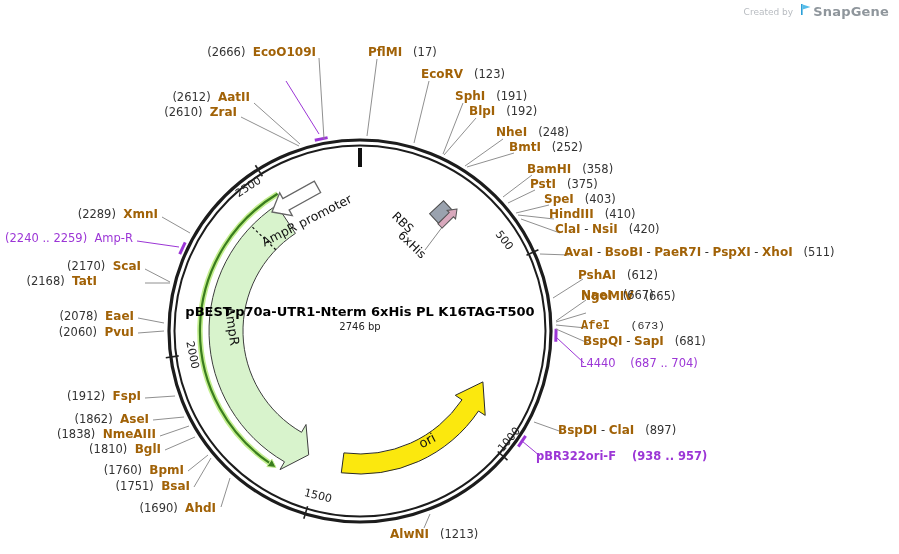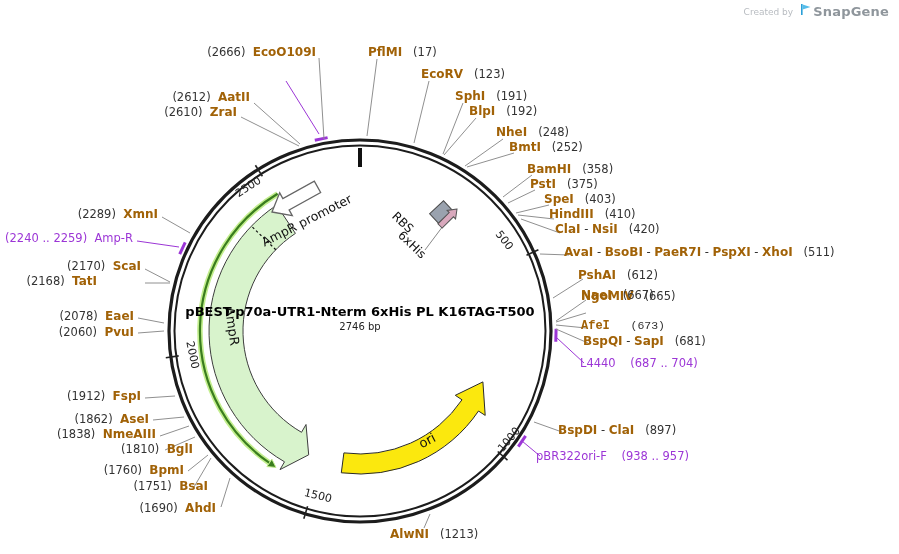--- a/index.html
+++ b/index.html
@@ -145,39 +145,39 @@
       <div class="lbl" style="top: 105px; right: 662px;"><span class="seg-n">(2610)  </span><span class="seg-b">ZraI</span></div>
       <div class="lbl" style="top: 207px; right: 741px;"><span class="seg-n">(2289)  </span><span class="seg-b">XmnI</span></div>
       <div class="lbl" style="top: 231px; right: 766px;"><span class="seg-p">(2240 .. 2259)  </span><span class="seg-p">Amp-R</span></div>
       <div class="lbl" style="top: 259px; right: 758px;"><span class="seg-n">(2170)  </span><span class="seg-b">ScaI</span></div>
       <div class="lbl" style="top: 274px; right: 802px;"><span class="seg-n">(2168)  </span><span class="seg-b">TatI</span></div>
       <div class="lbl" style="top: 309px; right: 765px;"><span class="seg-n">(2078)  </span><span class="seg-b">EaeI</span></div>
       <div class="lbl" style="top: 325px; right: 765px;"><span class="seg-n">(2060)  </span><span class="seg-b">PvuI</span></div>
       <div class="lbl" style="top: 389px; right: 758px;"><span class="seg-n">(1912)  </span><span class="seg-b">FspI</span></div>
       <div class="lbl" style="top: 412px; right: 750px;"><span class="seg-n">(1862)  </span><span class="seg-b">AseI</span></div>
       <div class="lbl" style="top: 427px; right: 743px;"><span class="seg-n">(1838)  </span><span class="seg-b">NmeAIII</span></div>
-      <div class="lbl" style="top: 442px; right: 706px;"><span class="seg-n">(1810)  </span><span class="seg-b">BglI</span></div>
+      <div class="lbl" style="top: 442px; right: 738px;"><span class="seg-n">(1810)  </span><span class="seg-b">BglI</span></div>
       <div class="lbl" style="top: 463px; right: 715px;"><span class="seg-n">(1760)  </span><span class="seg-b">BpmI</span></div>
-      <div class="lbl" style="top: 479px; right: 691px; text-align: center;"><span class="seg-n">(1751)  </span><span class="seg-b">BsaI</span></div>
+      <div class="lbl" style="top: 479px; right: 709px; text-align: center;"><span class="seg-n">(1751)  </span><span class="seg-b">BsaI</span></div>
       <div class="lbl" style="top: 501px; right: 683px;"><span class="seg-n">(1690)  </span><span class="seg-b">AhdI</span></div>
       <div class="lbl" style="top: 45px; left: 368px;"><span class="seg-b">PflMI</span><span class="seg-n">   (17)</span></div>
       <div class="lbl" style="top: 67px; left: 421px;"><span class="seg-b">EcoRV</span><span class="seg-n">   (123)</span></div>
       <div class="lbl" style="top: 89px; left: 455px;"><span class="seg-b">SphI</span><span class="seg-n">   (191)</span></div>
       <div class="lbl" style="top: 104px; left: 469px;"><span class="seg-b">BlpI</span><span class="seg-n">   (192)</span></div>
       <div class="lbl" style="top: 125px; left: 496px;"><span class="seg-b">NheI</span><span class="seg-n">   (248)</span></div>
       <div class="lbl" style="top: 140px; left: 509px;"><span class="seg-b">BmtI</span><span class="seg-n">   (252)</span></div>
       <div class="lbl" style="top: 162px; left: 527px;"><span class="seg-b">BamHI</span><span class="seg-n">   (358)</span></div>
       <div class="lbl" style="top: 177px; left: 530px;"><span class="seg-b">PstI</span><span class="seg-n">   (375)</span></div>
       <div class="lbl" style="top: 192px; left: 544px;"><span class="seg-b">SpeI</span><span class="seg-n">   (403)</span></div>
       <div class="lbl" style="top: 207px; left: 549px;"><span class="seg-b">HindIII</span><span class="seg-n">   (410)</span></div>
       <div class="lbl" style="top: 222px; left: 555px;"><span class="seg-b">ClaI</span><span class="seg-n"> - </span><span class="seg-b">NsiI</span><span class="seg-n">   (420)</span></div>
       <div class="lbl" style="top: 245px; left: 564px;"><span class="seg-b">AvaI</span><span class="seg-n"> - </span><span class="seg-b">BsoBI</span><span class="seg-n"> - </span><span class="seg-b">PaeR7I</span><span class="seg-n"> - </span><span class="seg-b">PspXI</span><span class="seg-n"> - </span><span class="seg-b">XhoI</span><span class="seg-n">   (511)</span></div>
       <div class="lbl" style="top: 268px; left: 578px;"><span class="seg-b">PshAI</span><span class="seg-n">   (612)</span></div>
       <div class="lbl" style="top: 289px; left: 581px;"><span class="seg-b">NgoMIV</span><span class="seg-n">   (665)</span></div>
       <div class="lbl" style="top: 288px; left: 581px;"><span class="seg-b">NaeI</span><span class="seg-n">   (667)</span></div>
       <div class="lbl" style="top: 319px; left: 581px; font-family: Liberation Mono, monospace;"><span class="seg-b">AfeI</span><span class="seg-n">   (673)</span></div>
       <div class="lbl" style="top: 334px; left: 583px;"><span class="seg-b">BspQI</span><span class="seg-n"> - </span><span class="seg-b">SapI</span><span class="seg-n">   (681)</span></div>
       <div class="lbl" style="top: 356px; left: 580px;"><span class="seg-p">L4440</span><span class="seg-p">    (687 .. 704)</span></div>
       <div class="lbl" style="top: 423px; left: 558px;"><span class="seg-b">BspDI</span><span class="seg-n"> - </span><span class="seg-b">ClaI</span><span class="seg-n">   (897)</span></div>
-      <div class="lbl" style="top: 449px; left: 536px;"><span class="seg-p">pBR322ori-F</span><span class="seg-p">    (938 .. 957)</span></div>
+      <div class="lbl" style="top: 449px; left: 536px; font-weight: bold;"><span class="seg-p">pBR322ori-F</span><span class="seg-p">    (938 .. 957)</span></div>
       <div class="lbl" style="top: 527px; left: 390px;"><span class="seg-b">AlwNI</span><span class="seg-n">   (1213)</span></div>
     </div>
 </div>
 
 </body></html>

